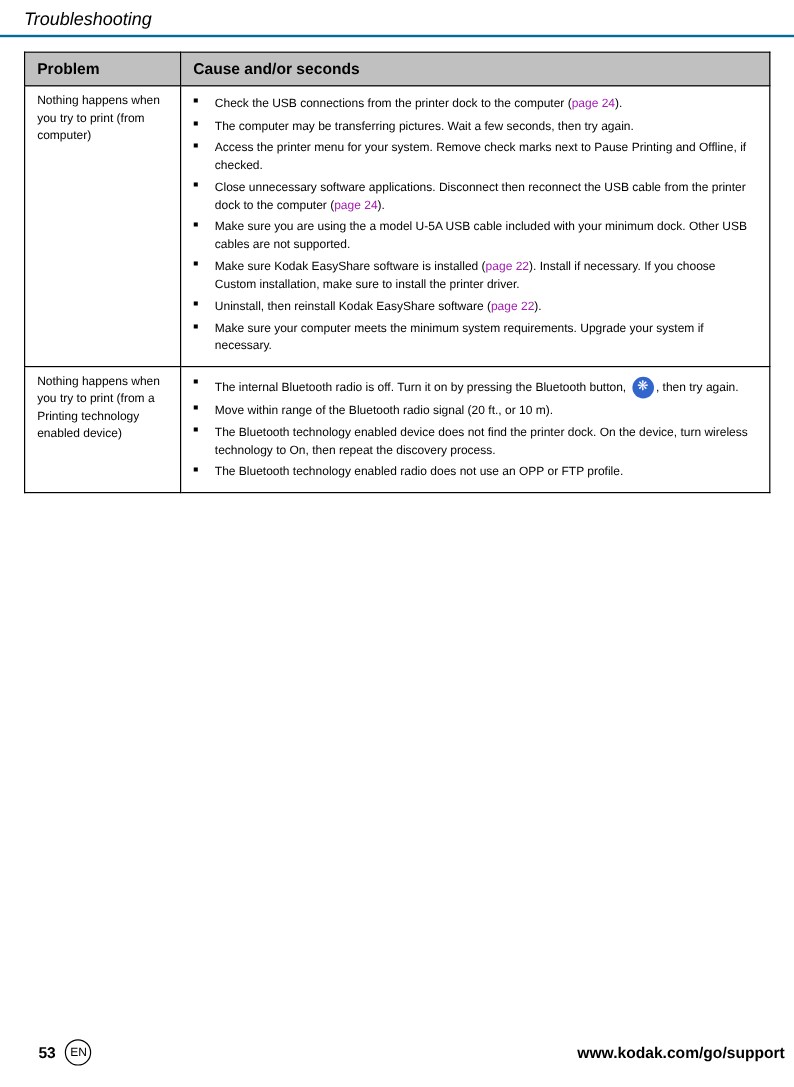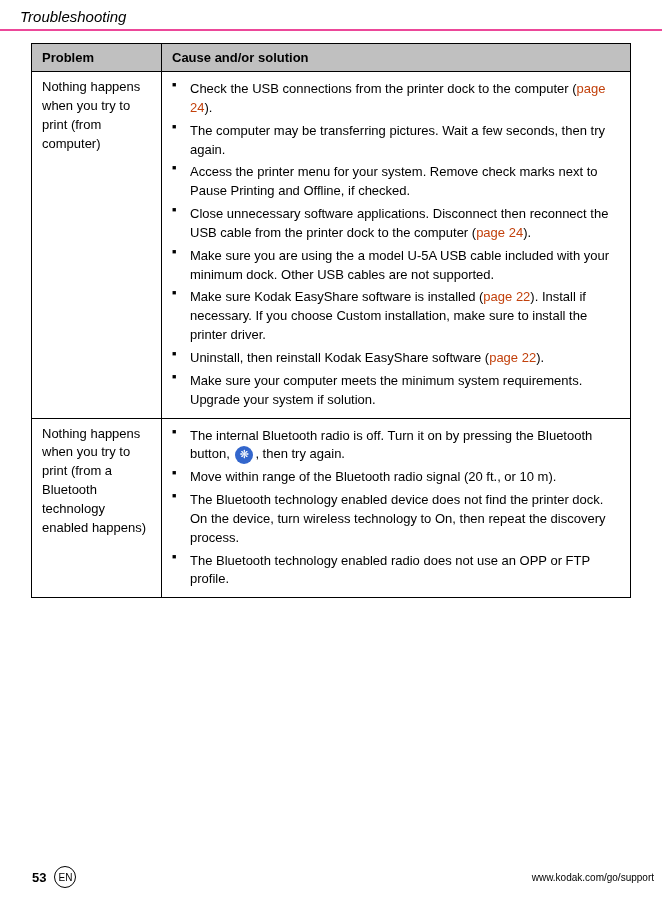--- a/index.html
+++ b/index.html
@@ -13,32 +13,32 @@
       min-height: 906px;
       background: #ffffff;
       font-family: Arial, Helvetica, sans-serif;
       font-size: 13px;
       color: #000000;
       position: relative;
     }
 
     .page-header {
       padding: 8px 20px 4px 20px;
-      border-bottom: 2px solid #ec4899;
+      border-bottom: 2px solid #0369a1;
       margin-bottom: 12px;
     }
 
     .page-title {
       font-style: italic;
       font-size: 15px;
       font-weight: normal;
     }
 
     .content-area {
-      padding: 0 31px;
+      padding: 0 20px;
     }
 
     table.troubleshoot-table {
       width: 100%;
       border-collapse: collapse;
       border: 1px solid #000000;
     }
 
     table.troubleshoot-table th {
       background-color: #c0c0c0;
@@ -46,21 +46,21 @@
       padding: 6px 10px;
       text-align: left;
       font-size: 13px;
       font-weight: bold;
     }
 
     table.troubleshoot-table td {
       border: 1px solid #000000;
       padding: 6px 10px;
       vertical-align: top;
-      font-size: 13px;
+      font-size: 10px;
       line-height: 1.45;
     }
 
     .problem-cell {
       width: 130px;
       font-size: 12.5px;
     }
 
     .solution-cell {
       font-size: 12.5px;
@@ -81,21 +81,21 @@
     .bullet-list li::before {
       content: "■";
       position: absolute;
       left: 0;
       top: 2px;
       font-size: 7px;
       color: #000;
     }
 
     .link-text {
-      color: #c2410c;
+      color: #a21caf;
     }
 
     .bluetooth-icon {
       display: inline-block;
       width: 18px;
       height: 18px;
       background-color: #3366cc;
       border-radius: 50%;
       vertical-align: middle;
       position: relative;
@@ -136,58 +136,59 @@
       display: flex;
       align-items: center;
       justify-content: center;
       font-size: 10px;
       font-weight: normal;
       text-align: center;
     }
 
     .footer-url {
       margin-left: auto;
-      font-size: 10px;
+      font-size: 13px;
+      font-weight: bold;
     }
   </style>
 </head>
 <body>
 
 <div class="page-header">
   <span class="page-title">Troubleshooting</span>
 </div>
 
 <div class="content-area">
   <table class="troubleshoot-table">
     <thead>
       <tr>
         <th>Problem</th>
-        <th>Cause and/or solution</th>
+        <th>Cause and/or seconds</th>
       </tr>
     </thead>
     <tbody>
 
       <tr>
         <td class="problem-cell">Nothing happens when you try to print (from computer)</td>
         <td class="solution-cell">
           <ul class="bullet-list">
             <li>Check the USB connections from the printer dock to the computer (<span class="link-text">page 24</span>).</li>
             <li>The computer may be transferring pictures. Wait a few seconds, then try again.</li>
             <li>Access the printer menu for your system. Remove check marks next to Pause Printing and Offline, if checked.</li>
             <li>Close unnecessary software applications. Disconnect then reconnect the USB cable from the printer dock to the computer (<span class="link-text">page 24</span>).</li>
             <li>Make sure you are using the a model U-5A USB cable included with your minimum dock. Other USB cables are not supported.</li>
             <li>Make sure Kodak EasyShare software is installed (<span class="link-text">page 22</span>). Install if necessary. If you choose Custom installation, make sure to install the printer driver.</li>
             <li>Uninstall, then reinstall Kodak EasyShare software (<span class="link-text">page 22</span>).</li>
-            <li>Make sure your computer meets the minimum system requirements. Upgrade your system if solution.</li>
+            <li>Make sure your computer meets the minimum system requirements. Upgrade your system if necessary.</li>
           </ul>
         </td>
       </tr>
 
       <tr>
-        <td class="problem-cell">Nothing happens when you try to print (from a Bluetooth technology enabled happens)</td>
+        <td class="problem-cell">Nothing happens when you try to print (from a Printing technology enabled device)</td>
         <td class="solution-cell">
           <ul class="bullet-list">
             <li>The internal Bluetooth radio is off. Turn it on by pressing the Bluetooth button,&nbsp;<span class="bluetooth-icon"></span>, then try again.</li>
             <li>Move within range of the Bluetooth radio signal (20 ft., or 10 m).</li>
             <li>The Bluetooth technology enabled device does not find the printer dock. On the device, turn wireless technology to On, then repeat the discovery process.</li>
             <li>The Bluetooth technology enabled radio does not use an OPP or FTP profile.</li>
           </ul>
         </td>
       </tr>
     </tbody>

